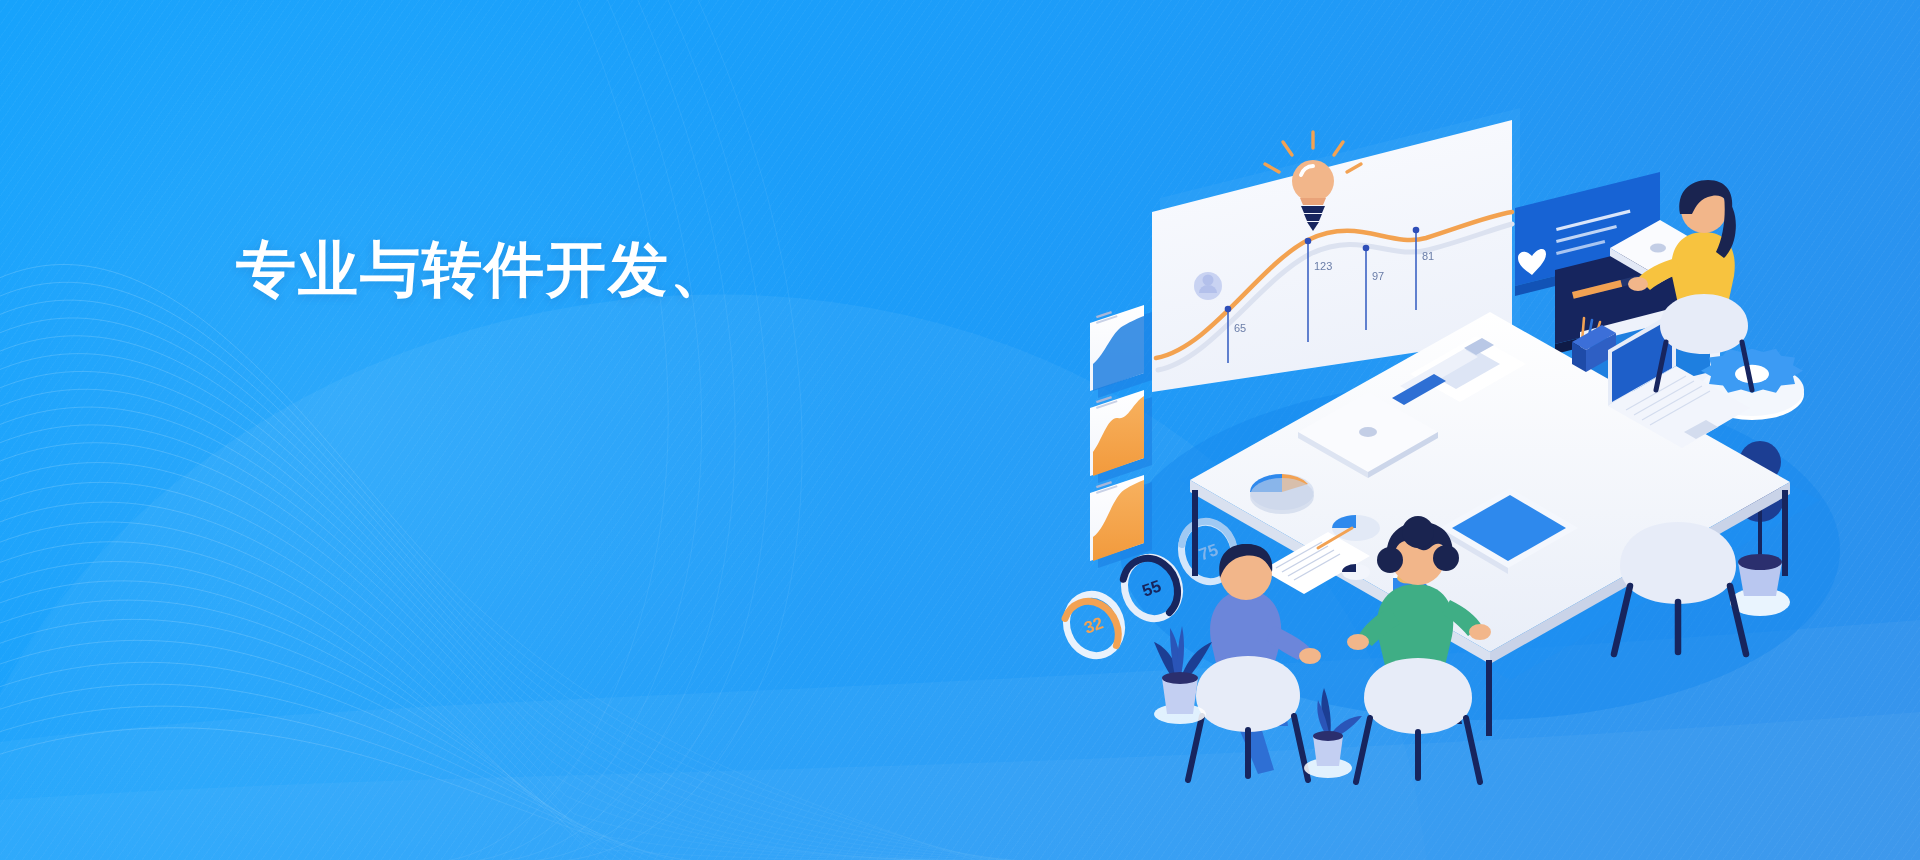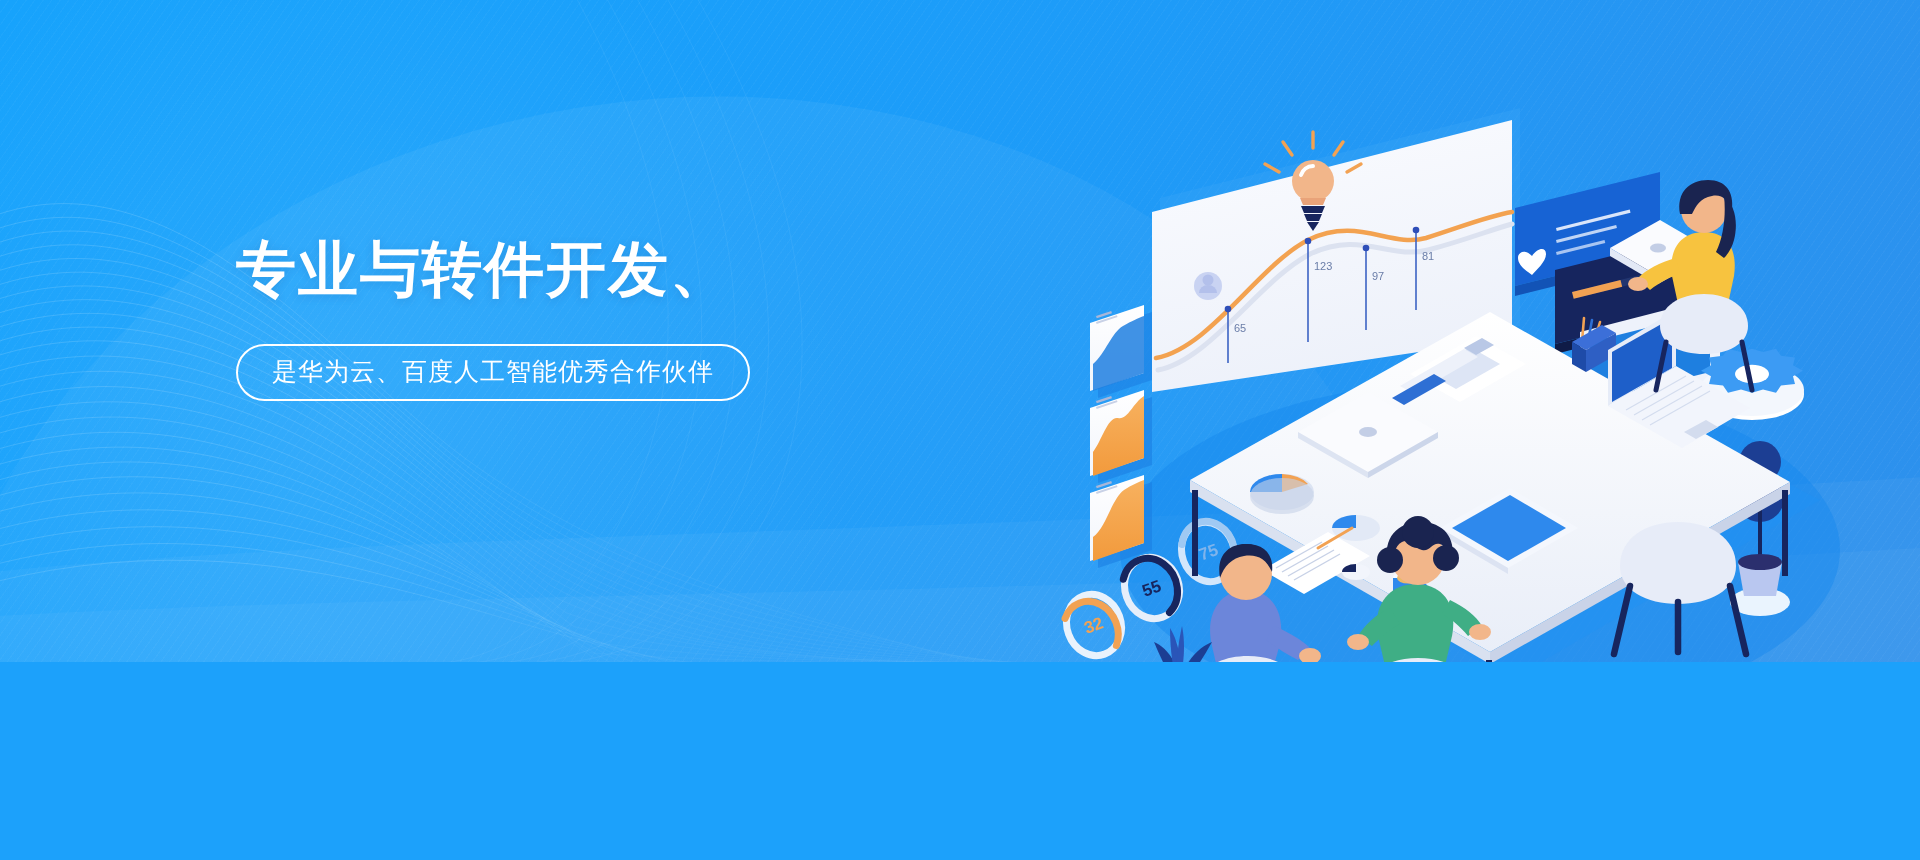--- a/index.html
+++ b/index.html
@@ -3,21 +3,21 @@
 <meta charset="utf-8">
 <title>Hero Banner</title>
 <style>
   * { margin:0; padding:0; box-sizing:border-box; }
   html,body { width:1920px; height:860px; overflow:hidden; }
   body {
     font-family:"Liberation Sans","DejaVu Sans",sans-serif;
     background:#1CA1FB;
   }
   .banner{
-    position:relative;width:1920px;height:662px;overflow:hidden;
+    position:relative;width:1920px;height:860px;overflow:hidden;
     background:linear-gradient(118deg,#17A3FC 0%,#19A0FB 26%,#1E9BF8 52%,#2795F2 76%,#2E90EC 100%);
   }
   
   .bg-waves{position:absolute;inset:0;pointer-events:none;}
   .bg-waves svg{position:absolute;inset:0;width:100%;height:100%;}
   .bg-diag{
     position:absolute;inset:0;pointer-events:none;
     background:repeating-linear-gradient(125deg,
       rgba(255,255,255,.030) 0px,rgba(255,255,255,.030) 1px,
       rgba(255,255,255,0) 1px,rgba(255,255,255,0) 7px);
@@ -112,21 +112,20 @@
       <path d="M0,742 C420,690 900,700 1920,620 L1920,862 L0,862 Z" fill="#ffffff" opacity="0.045"></path>
       <path d="M0,800 C480,766 1000,780 1920,712 L1920,862 L0,862 Z" fill="#ffffff" opacity="0.04"></path>
     </svg>
   </div>
   <div class="bg-sweep"></div>
 
   <div class="copy">
     <div class="headline">
       <span class="ln">专业与转件开发、</span>
     </div>
-    <div class="pill">是华为云、百度人工智能优秀合作伙伴</div>
   </div>
 
   <div class="illus">
     <svg viewBox="0 0 840 680">
       <defs>
         <linearGradient id="board" x1="0" y1="0" x2="0.3" y2="1">
           <stop offset="0%" stop-color="#FBFCFF"></stop>
             <stop offset="100%" stop-color="#EDF1FA"></stop>
         </linearGradient>
         <linearGradient id="tablegr" x1="0" y1="0" x2="0" y2="1">

